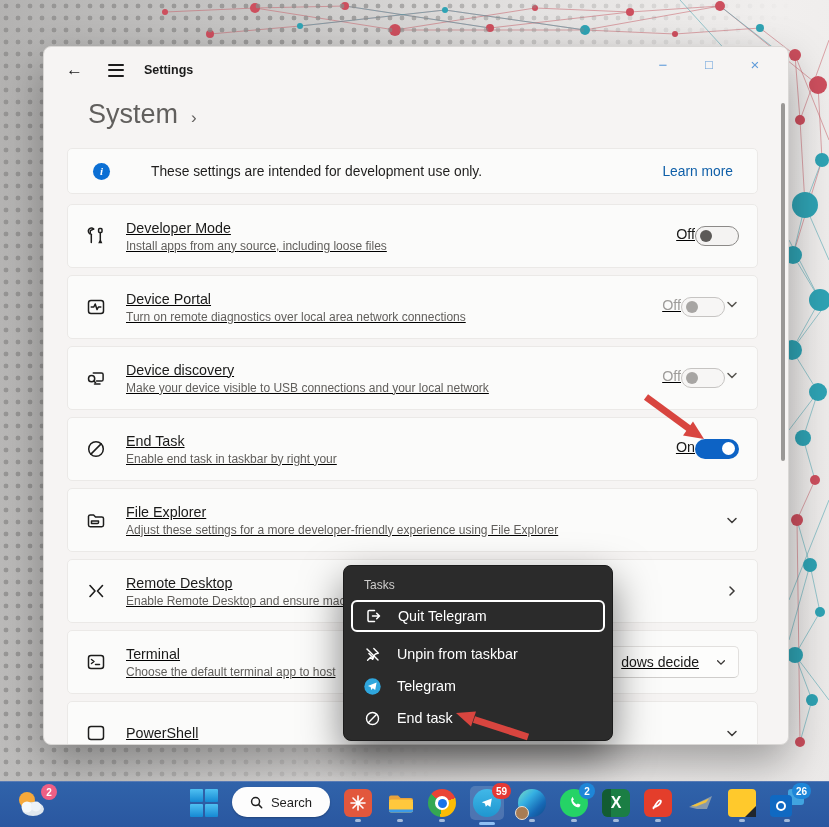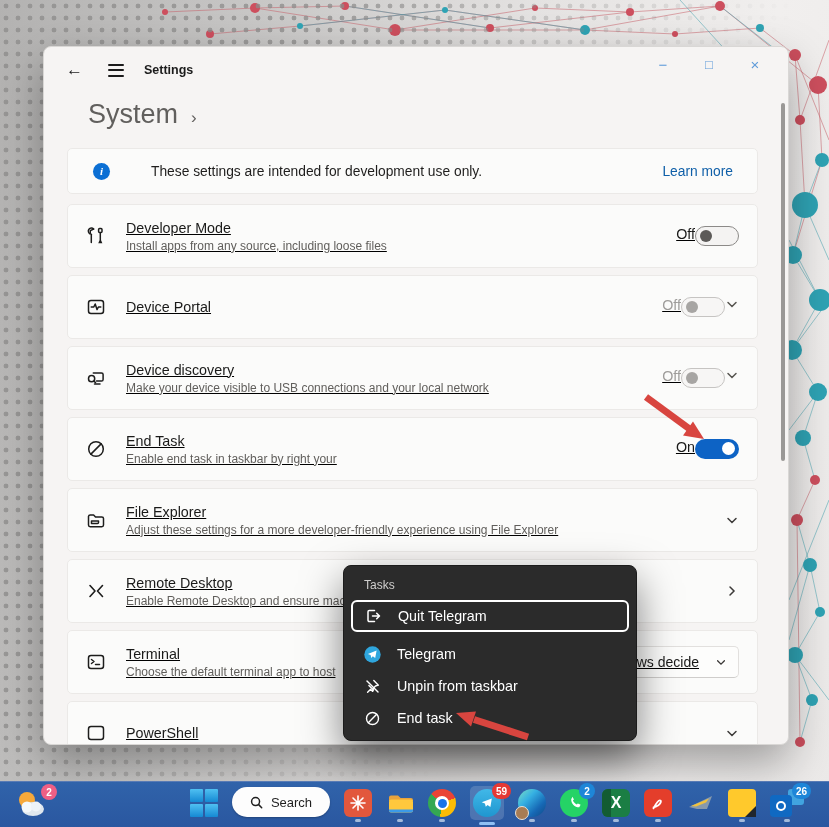--- a/index.html
+++ b/index.html
@@ -63,21 +63,21 @@
   .row.disabled .chev { color:#56544f; }
 
   .dropdown { height:32px; width:158px; background:#fdfdfc; border:1px solid #e2e0de;
     border-bottom-color:#cfcdcb; border-radius:5px; display:flex; align-items:center;
     justify-content:flex-end; gap:16px; padding:0 11px; font-size:14px; color:#1a1a19; overflow:hidden; }
 
   .scrollbar { position:absolute; right:3px; top:56px; width:4px; height:358px;
     background:#9a9896; border-radius:2px; }
 
   
-  .ctx { position:absolute; left:343px; top:565px; width:294px; background:#2b2b2b;
+  .ctx { position:absolute; left:343px; top:565px; width:270px; background:#2b2b2b;
     border:1px solid #1c1c1c; border-radius:8px; padding:6px; z-index:6;
     box-shadow:0 16px 40px rgba(0,0,0,.5); color:#fff; }
   .ctx-header { font-size:12px; color:#cfcecd; padding:6px 14px 8px; }
   .ctx-quit { border:2px solid #fff; border-radius:6px; height:32px; margin:0 1px 6px;
     display:flex; align-items:center; gap:16px; padding:0 11px; font-size:14.3px; cursor:pointer; }
   .ctx-item { height:32px; display:flex; align-items:center; gap:16px; padding:0 13px;
     font-size:14.3px; border-radius:4px; cursor:pointer; }
   .ctx-ic { width:18px; display:flex; justify-content:center; flex:none; }
 
   
@@ -245,20 +245,21 @@
 
       <div class="row disabled">
         <div class="row-icon">
           <svg width="22" height="22" viewBox="0 0 22 22" fill="none" stroke="#1d1d1c" stroke-width="1.5" stroke-linecap="round" stroke-linejoin="round">
             <rect x="3.5" y="4.5" width="15" height="13" rx="2.5"></rect>
               <path d="M6.2 11h2.6l1.4-3 1.8 5.6 1.4-2.6h2.4"></path>
           </svg>
         </div>
         <div class="row-text">
           <div class="row-title">Device Portal</div>
+          <div class="row-sub">Turn on remote diagnostics over local area network connections</div>
         </div>
         <div class="row-controls">
           <span class="state-label">Off</span>
           <div class="toggle off dis">
               <div class="thumb"></div>
             </div>
           <span class="chev">
             <svg width="14" height="14" viewBox="0 0 14 14" fill="none" stroke="currentColor" stroke-width="1.5" stroke-linecap="round">
                 <path d="M3 5.5 7 9.5 11 5.5"></path>
               </svg>
@@ -406,37 +407,37 @@
         <svg width="18" height="18" viewBox="0 0 18 18" fill="none" stroke="#fff" stroke-width="1.5" stroke-linecap="round" stroke-linejoin="round">
           <path d="M10.5 3.5H5.3A1.3 1.3 0 0 0 4 4.8v8.4a1.3 1.3 0 0 0 1.3 1.3h5.2"></path>
           <path d="M8.5 9h7M12.7 6.2 15.5 9l-2.8 2.8"></path>
         </svg>
       </span>
       <span>Quit Telegram</span>
     </div>
 
     <div class="ctx-item">
       <span class="ctx-ic">
-        <svg width="17" height="17" viewBox="0 0 17 17">
-          <circle cx="8.5" cy="8.5" r="8.2" fill="#2fa6dd"></circle>
-          <path d="M12.6 4.6 3.9 8l2.7 1 .7 2.9 1.5-1.7 2.4 1.8z" fill="#fff"></path>
-        </svg>
-      </span>
-      <span>Telegram</span>
-    </div>
-
-    <div class="ctx-item">
-      <span class="ctx-ic">
         <svg width="17" height="17" viewBox="0 0 17 17" fill="none" stroke="#fff" stroke-width="1.4" stroke-linecap="round" stroke-linejoin="round">
           <path d="M9.8 2.6l4.6 4.6-2.9.8-2.2 2.2-.6 3.2-2.1-2.1-3 3"></path>
           <path d="M4.9 7.5 9.5 12.1"></path>
             <path d="M3 3l11 11"></path>
         </svg>
       </span>
       <span>Unpin from taskbar</span>
+    </div>
+
+    <div class="ctx-item">
+      <span class="ctx-ic">
+        <svg width="17" height="17" viewBox="0 0 17 17">
+          <circle cx="8.5" cy="8.5" r="8.2" fill="#2fa6dd"></circle>
+          <path d="M12.6 4.6 3.9 8l2.7 1 .7 2.9 1.5-1.7 2.4 1.8z" fill="#fff"></path>
+        </svg>
+      </span>
+      <span>Telegram</span>
     </div>
 
     <div class="ctx-item">
       <span class="ctx-ic">
         <svg width="17" height="17" viewBox="0 0 17 17" fill="none" stroke="#fff" stroke-width="1.4" stroke-linecap="round">
           <circle cx="8.5" cy="8.5" r="6"></circle>
             <path d="M4.3 12.7 12.7 4.3"></path>
         </svg>
       </span>
       <span>End task</span>

